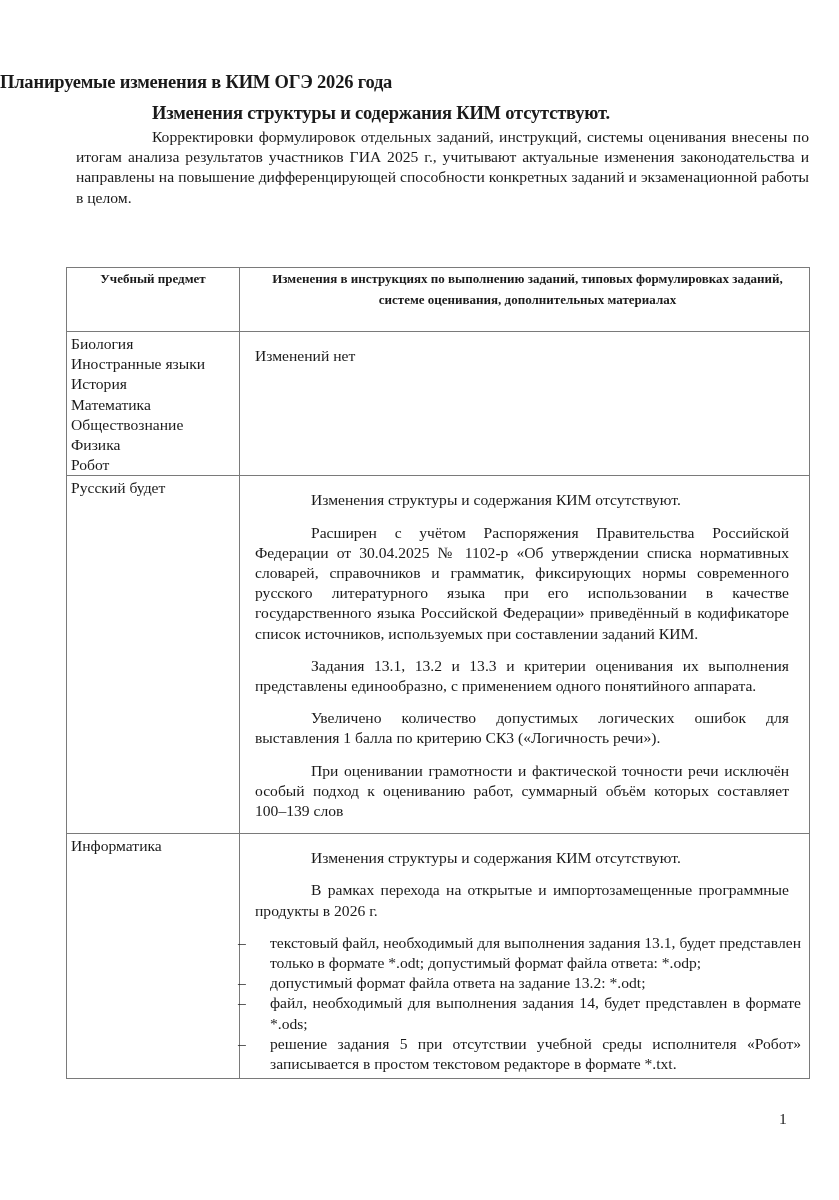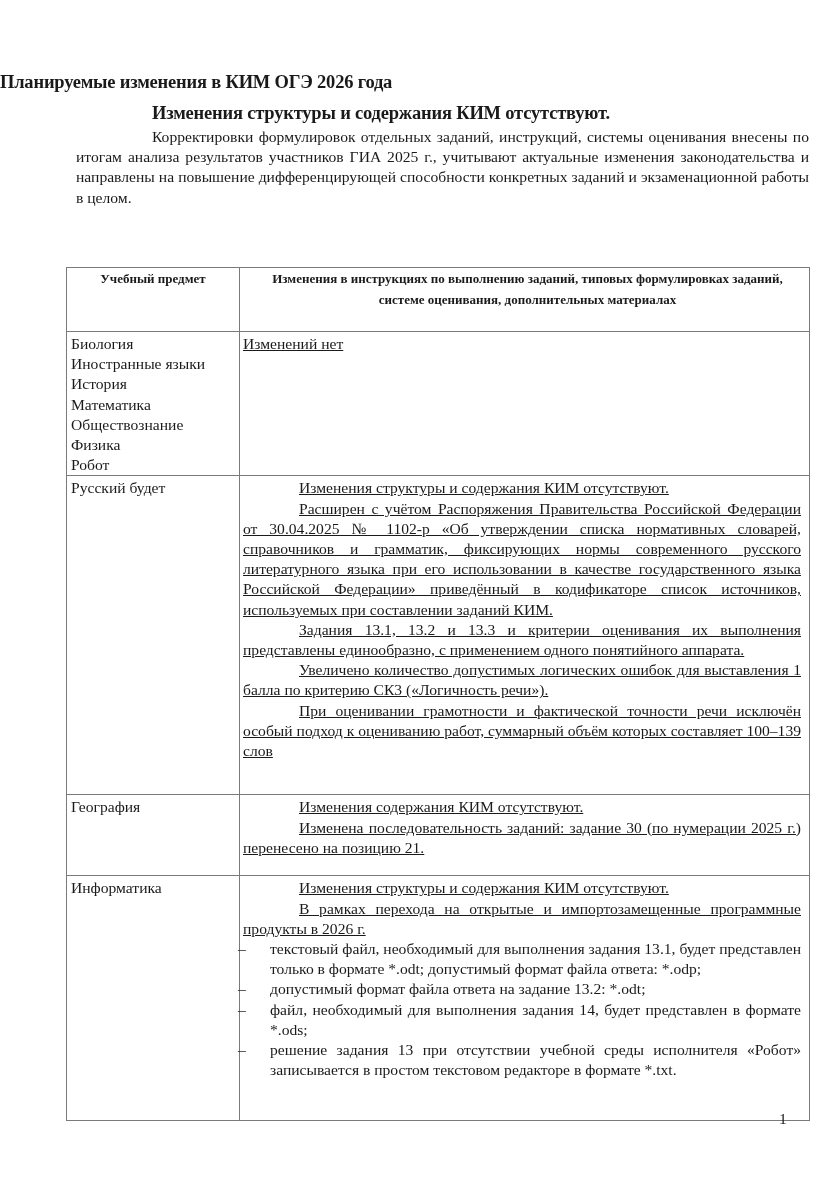--- a/index.html
+++ b/index.html
@@ -31,21 +31,21 @@
     border: 1.5px solid #7a7a7a; vertical-align: top; padding: 0;
   }
   table.changes th {
     font-weight: bold; height: 62px; text-align: center; font-size: 13px;
     line-height: 20.5px; padding-top: 1px;
   }
   .col-subject { width: 172px; }
   .subject-cell { padding: 2px 4px 0 4px !important; font-family: Liberation Serif, serif; }
   .subject-line { display: block; }
   .content-cell { padding: 2px 8px 0 3px !important; text-align: justify; }
-  .content-cell p { margin: 0; text-indent: 56px; text-decoration: underline; }
+  .content-cell p { margin: 12px; text-indent: 56px; }
   .content-cell p.noindent { text-indent: 0; }
   .row-none td { height: 136px; }
   .row-russian td { height: 316px; }
   .row-geo td { height: 78px; }
   .row-info td { height: 242px; }
   ul.dash-list { list-style: none; margin: 0; padding: 0; }
   ul.dash-list li { position: relative; padding-left: 27px; margin-left: 0; }
   ul.dash-list li .dash {
     position: absolute; left: -5px; top: 0;
   }
@@ -94,29 +94,20 @@
         </td>
         <td class="content-cell">
           <p>Изменения структуры и содержания КИМ отсутствуют.</p>
           <p>Расширен с учётом Распоряжения Правительства Российской Федерации от 30.04.2025 № 1102-р «Об утверждении списка нормативных словарей, справочников и грамматик, фиксирующих нормы современного русского литературного языка при его использовании в качестве государственного языка Российской Федерации» приведённый в кодификаторе список источников, используемых при составлении заданий КИМ.</p>
           <p>Задания 13.1, 13.2 и 13.3 и критерии оценивания их выполнения представлены единообразно, с применением одного понятийного аппарата.</p>
           <p>Увеличено количество допустимых логических ошибок для выставления 1 балла по критерию СК3 («Логичность речи»).</p>
           <p>При оценивании грамотности и фактической точности речи исключён особый подход к оцениванию работ, суммарный объём которых составляет 100–139 слов</p>
         </td>
       </tr>
 
-      <tr class="row-geo">
-        <td class="subject-cell">
-          <span class="subject-line">География</span>
-        </td>
-        <td class="content-cell">
-          <p>Изменения содержания КИМ отсутствуют.</p>
-          <p>Изменена последовательность заданий: задание 30 (по нумерации 2025 г.) перенесено на позицию 21.</p>
-        </td>
-      </tr>
 
       <tr class="row-info">
         <td class="subject-cell">
           <span class="subject-line">Информатика</span>
         </td>
         <td class="content-cell">
           <p>Изменения структуры и содержания КИМ отсутствуют.</p>
           <p>В рамках перехода на открытые и импортозамещенные программные продукты в 2026 г.</p>
           <ul class="dash-list">
             <li>
@@ -126,21 +117,21 @@
             <li>
               <span class="dash">–</span>
               <span>допустимый формат файла ответа на задание 13.2: *.odt;</span>
             </li>
             <li>
               <span class="dash">–</span>
               <span>файл, необходимый для выполнения задания 14, будет представлен в формате *.ods;</span>
             </li>
             <li>
               <span class="dash">–</span>
-              <span>решение задания 13 при отсутствии учебной среды исполнителя «Робот» записывается в простом текстовом редакторе в формате *.txt.</span>
+              <span>решение задания 5 при отсутствии учебной среды исполнителя «Робот» записывается в простом текстовом редакторе в формате *.txt.</span>
             </li>
           </ul>
         </td>
       </tr>
     </tbody>
   </table>
 
   <div class="page-number">1</div>
 </div>
 

